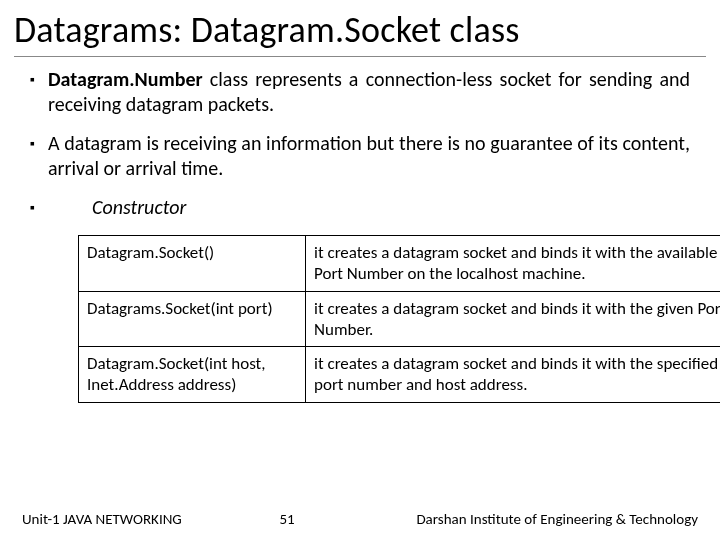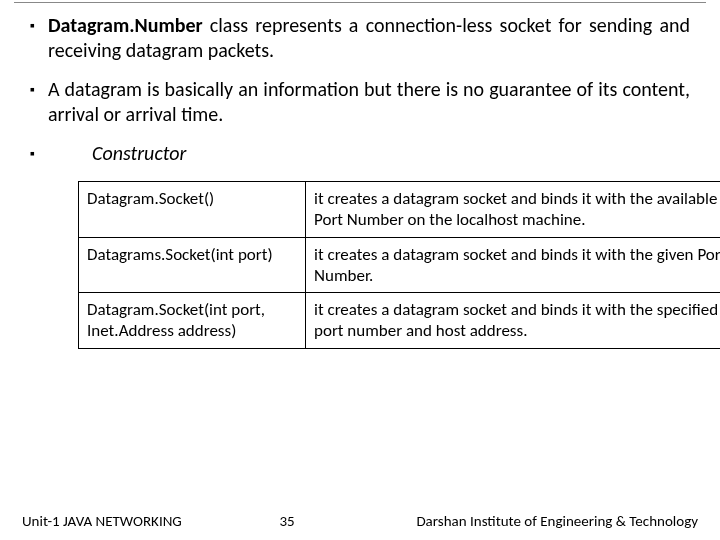--- a/index.html
+++ b/index.html
@@ -76,59 +76,60 @@
   }
   .footer .left { flex: 0 0 auto; }
   .footer .center { flex: 1 1 auto; text-align: center; }
   .footer .right { flex: 0 0 auto; text-align: right; font-weight: 400; margin-left: 24px; }
 </style>
 </head>
 <body>
 
 <div class="slide">
 
+  <div class="title">Datagrams: Datagram.Socket class</div>
   <hr class="title-rule">
 
   <div class="body">
 
     <div class="bullet">
       <div class="mark">▪</div>
       <div class="txt">
         <span class="bold">Datagram.Number</span><span> class represents a connection-less socket for sending and receiving datagram packets.</span>
       </div>
     </div>
 
     <div class="bullet">
       <div class="mark">▪</div>
-      <div class="txt">A datagram is basically an information but there is no guarantee of its content, arrival or arrival time.</div>
+      <div class="txt">A datagram is receiving an information but there is no guarantee of its content, arrival or arrival time.</div>
     </div>
 
     <div class="bullet">
       <div class="mark">▪</div>
       <div class="txt italic">Constructor</div>
     </div>
 
     <table class="tbl">
       <tbody>
           <tr>
         <td class="c1">Datagram.Socket()</td>
         <td>it creates a datagram socket and binds it with the available Port Number on the localhost machine.</td>
       </tr>
       <tr>
         <td class="c1">Datagrams.Socket(int port)</td>
         <td>it creates a datagram socket and binds it with the given Port Number.</td>
       </tr>
       <tr>
-        <td class="c1">Datagram.Socket(int port, Inet.Address address)</td>
+        <td class="c1">Datagram.Socket(int host, Inet.Address address)</td>
         <td>it creates a datagram socket and binds it with the specified port number and host address.</td>
       </tr>
     </tbody>
       </table>
 
   </div>
 
   <div class="footer">
     <div class="left">Unit-1 JAVA NETWORKING</div>
-    <div class="center">35</div>
+    <div class="center">51</div>
     <div class="right">Darshan Institute of Engineering &amp; Technology</div>
   </div>
 
 </div>
 
 </body></html>

